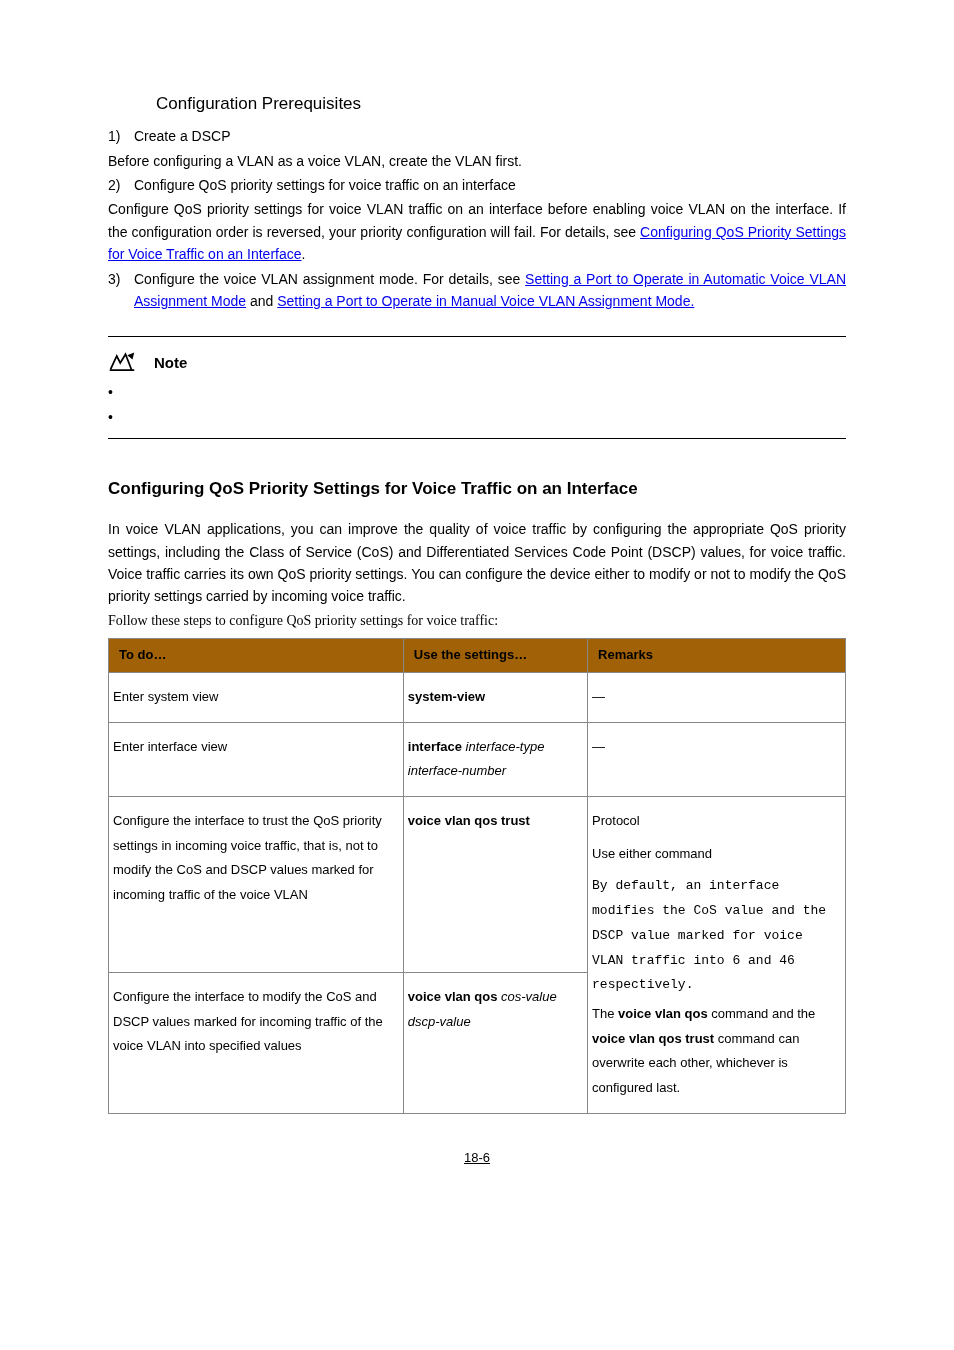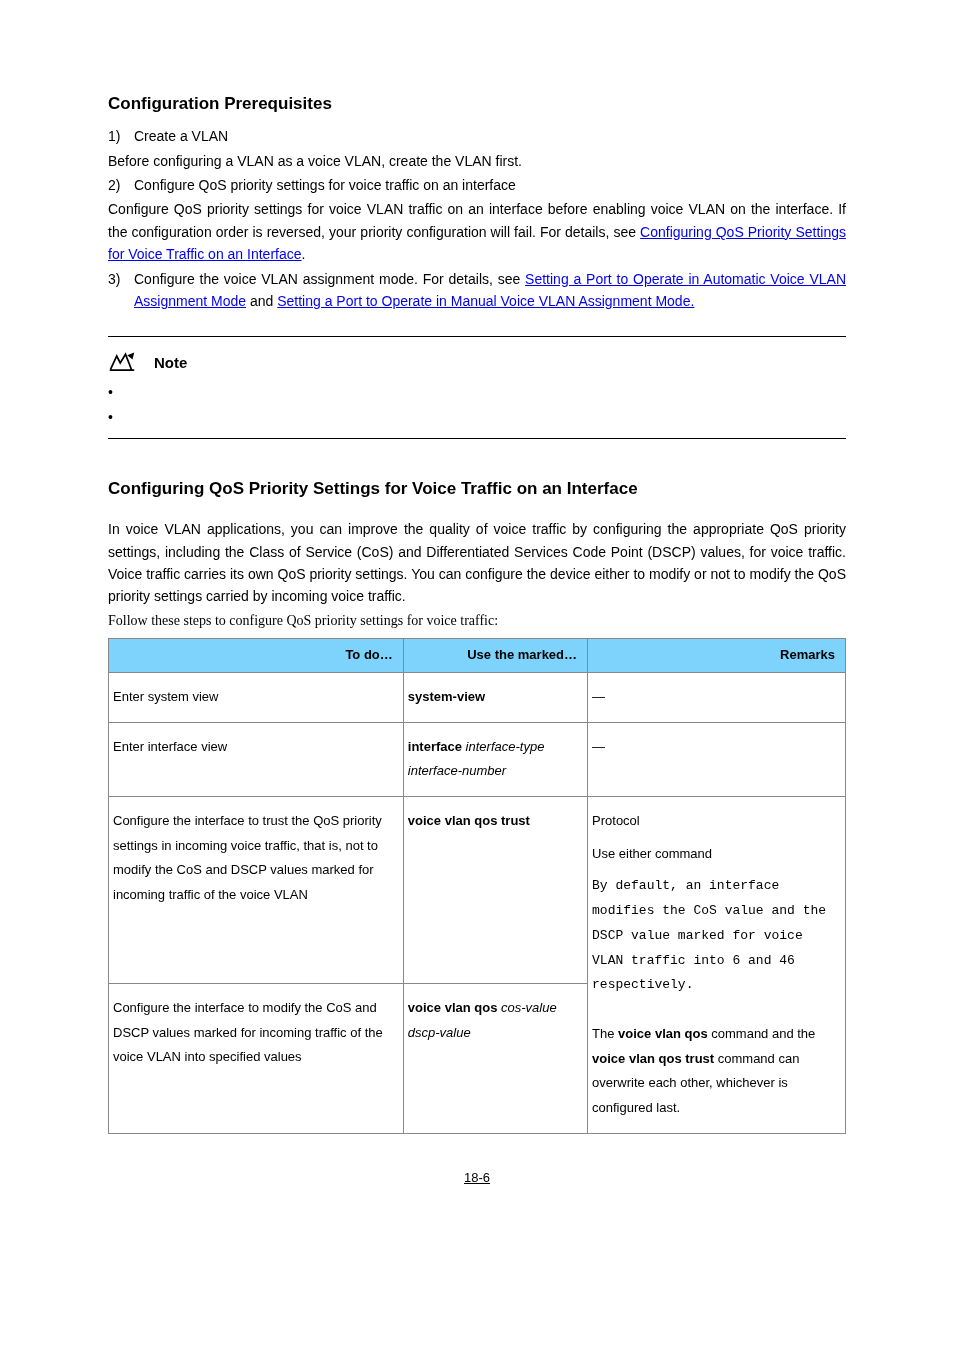--- a/index.html
+++ b/index.html
@@ -8,22 +8,23 @@
     background: #fff;
     width: 954px;
     margin: 0 auto;
     padding: 90px 108px 40px 108px;
     color: #000;
     font-size: 14px;
     line-height: 1.6;
   }
   .heading2 {
     font-size: 17px;
-    font-weight: bold;
+    font-weight: normal;
     margin-bottom: 8px;
+    margin-left: 48px;
   }
   .body-text {
     text-align: justify;
     margin-bottom: 2px;
   }
   .link {
     color: #0000ee;
     text-decoration: underline;
     cursor: pointer;
   }
@@ -80,23 +81,23 @@
   }
   table {
     border-collapse: collapse;
     width: 100%;
     margin-top: 6px;
     font-size: 13px;
   }
   th {
     border: 1px solid #888;
     padding: 6px 10px;
-    text-align: right;
+    text-align: left;
     font-weight: bold;
-    background: #7dd3fc;
+    background: #a16207;
   }
   td {
     border: 1px solid #888;
     padding: 12px 4px;
     vertical-align: top;
     line-height: 1.9;
   }
   .col-to { width: 40%; }
   .col-cmd { width: 25%; }
   .col-rem { width: 35%; }
@@ -107,21 +108,21 @@
     text-decoration: underline;
   }
 </style>
 </head>
 <body>
 
 <div class="heading2">Configuration Prerequisites</div>
 
 <div class="list-item">
   <div class="list-marker">1)</div>
-  <div class="list-content">Create a VLAN</div>
+  <div class="list-content">Create a DSCP</div>
 </div>
 
 <div class="body-text">Before configuring a VLAN as a voice VLAN, create the VLAN first.</div>
 
 <div class="list-item">
   <div class="list-marker">2)</div>
   <div class="list-content">Configure QoS priority settings for voice traffic on an interface</div>
 </div>
 
 <div class="body-text">
@@ -161,21 +162,21 @@
 
 <table>
   <colgroup>
     <col class="col-to">
       <col class="col-cmd">
       <col class="col-rem">
   </colgroup>
   <thead>
     <tr>
       <th>To do…</th>
-      <th>Use the marked…</th>
+      <th>Use the settings…</th>
       <th>Remarks</th>
     </tr>
   </thead>
   <tbody>
     <tr>
       <td>Enter system view</td>
       <td><b>system-view</b></td>
       <td>—</td>
     </tr>
     <tr>
@@ -183,21 +184,21 @@
       <td><b>interface</b><i> interface-type interface-number</i></td>
       <td>—</td>
     </tr>
     <tr>
       <td>Configure the interface to trust the QoS priority settings in incoming voice traffic, that is, not to modify the CoS and DSCP values marked for incoming traffic of the voice VLAN</td>
       <td><b>voice vlan qos trust</b></td>
       <td rowspan="2">
         <div>Protocol</div>
         <div style="margin-top:8px;">Use either command</div>
         <div style="margin-top:8px;font-family:Liberation Mono, monospace;">By default, an interface modifies the CoS value and the DSCP value marked for voice VLAN traffic into 6 and 46 respectively.</div>
-        <div style="margin-top:24px;">
+        <div style="margin-top:4px;">
           <span>The </span><b>voice vlan qos</b><span> command and the </span><b>voice vlan qos trust</b><span> command can overwrite each other, whichever is configured last.</span>
         </div>
       </td>
     </tr>
     <tr>
       <td>Configure the interface to modify the CoS and DSCP values marked for incoming traffic of the voice VLAN into specified values</td>
       <td><b>voice vlan qos</b><i> cos-value dscp-value</i></td>
     </tr>
   </tbody>
 </table>

